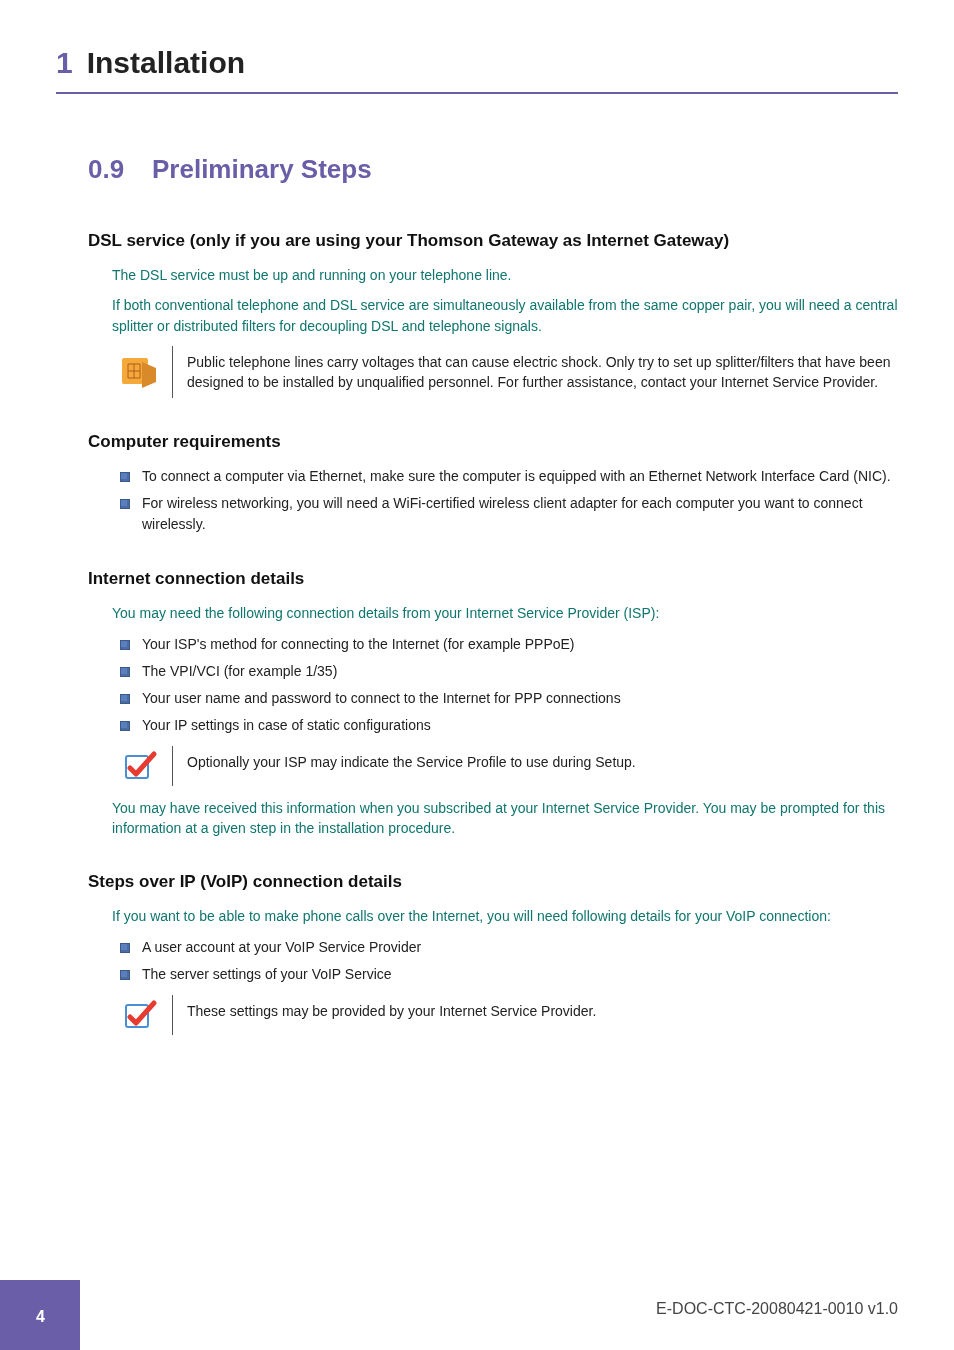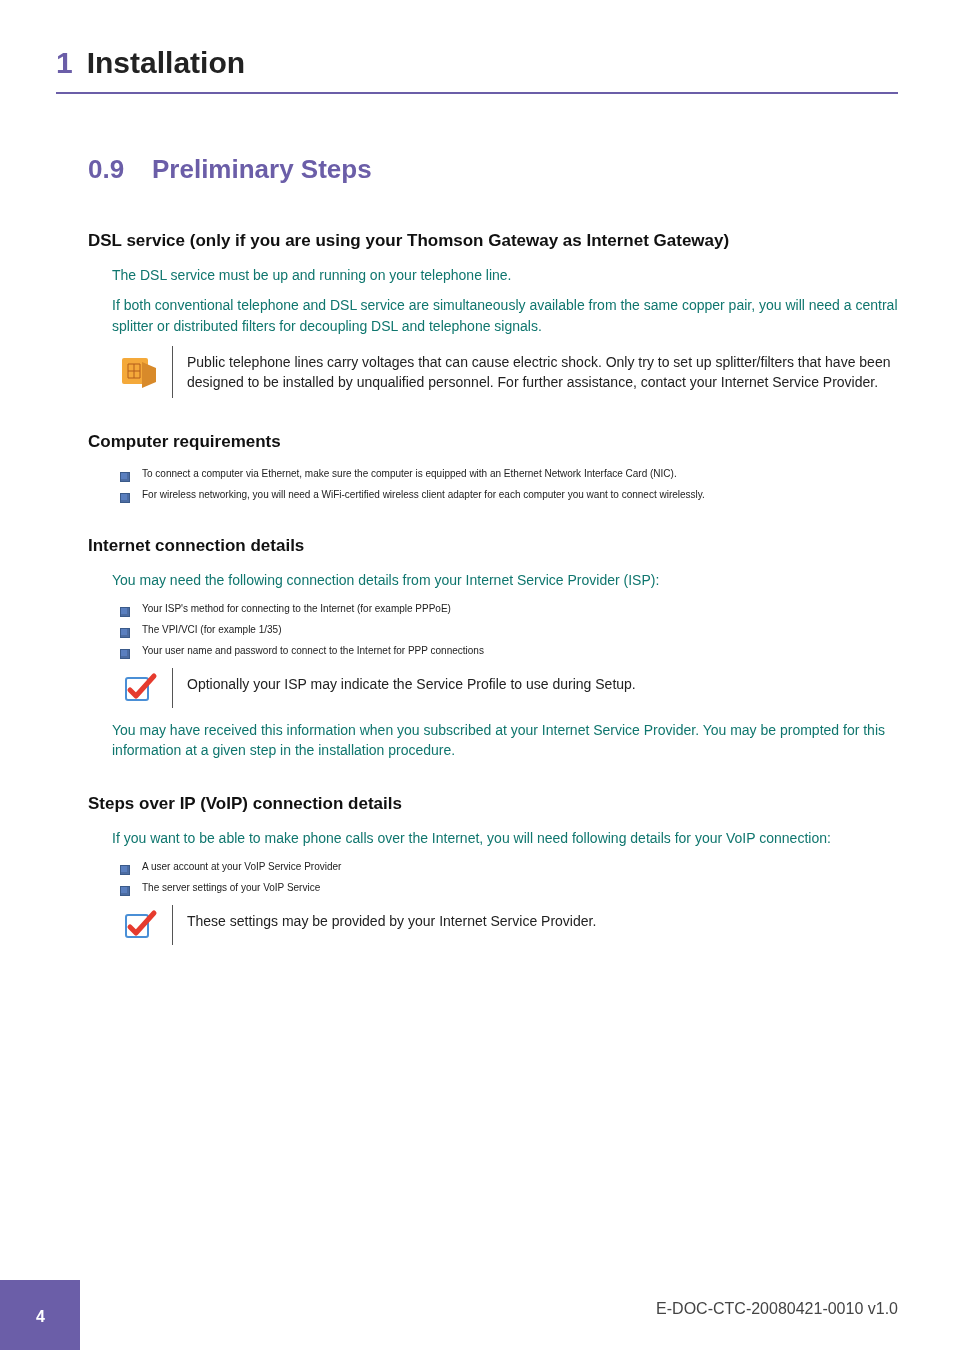--- a/index.html
+++ b/index.html
@@ -63,21 +63,21 @@
     color: #0f766e;
     margin-left: 24px;
     margin-bottom: 10px;
   }
   ul.bullets {
     list-style: none;
     margin-left: 30px;
     margin-bottom: 10px;
   }
   ul.bullets li {
-    font-size: 10px;
+    font-size: 14px;
     line-height: 1.5;
     color: #222;
     padding-left: 24px;
     position: relative;
     margin-bottom: 6px;
   }
   ul.bullets li::before {
     content: "";
     position: absolute;
     left: 2px; top: 6px;
@@ -154,20 +154,21 @@
   </ul>
 </div>
 
 <div class="block">
   <h3>Internet connection details</h3>
   <p class="body-text">You may need the following connection details from your Internet Service Provider (ISP):</p>
   <ul class="bullets">
     <li>Your ISP's method for connecting to the Internet (for example PPPoE)</li>
     <li>The VPI/VCI (for example 1/35)</li>
     <li>Your user name and password to connect to the Internet for PPP connections</li>
+    <li>Your IP settings in case of static configurations</li>
   </ul>
   <div class="callout">
     <div class="icon icon-check">
       <svg viewBox="0 0 40 40">
         <rect x="6" y="10" width="22" height="22" fill="#fff" stroke="#4a8fd6" stroke-width="2" rx="2"></rect>
         <path d="M10 22 L16 28 L34 8" fill="none" stroke="#e63b2e" stroke-width="5" stroke-linecap="round" stroke-linejoin="round"></path>
       </svg>
     </div>
     <div class="divider"></div>
     <div class="ctext">Optionally your ISP may indicate the Service Profile to use during Setup.</div>

